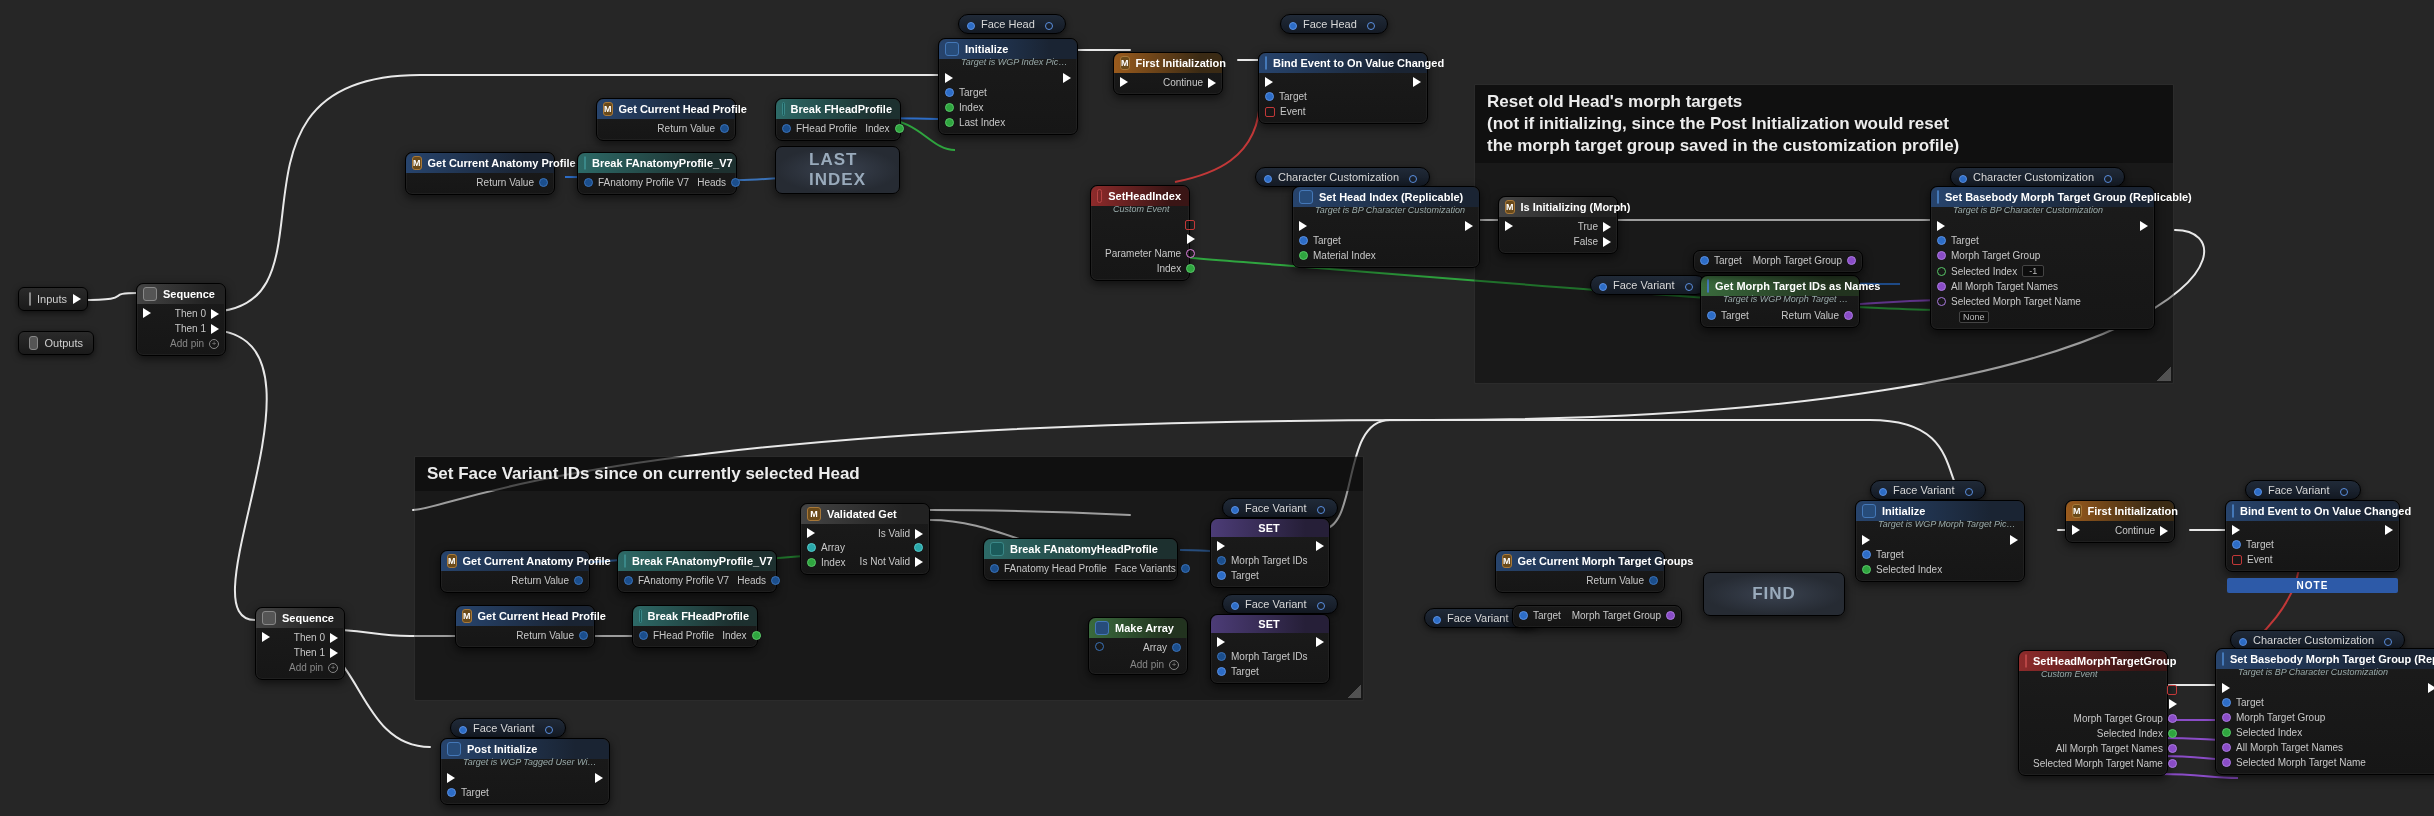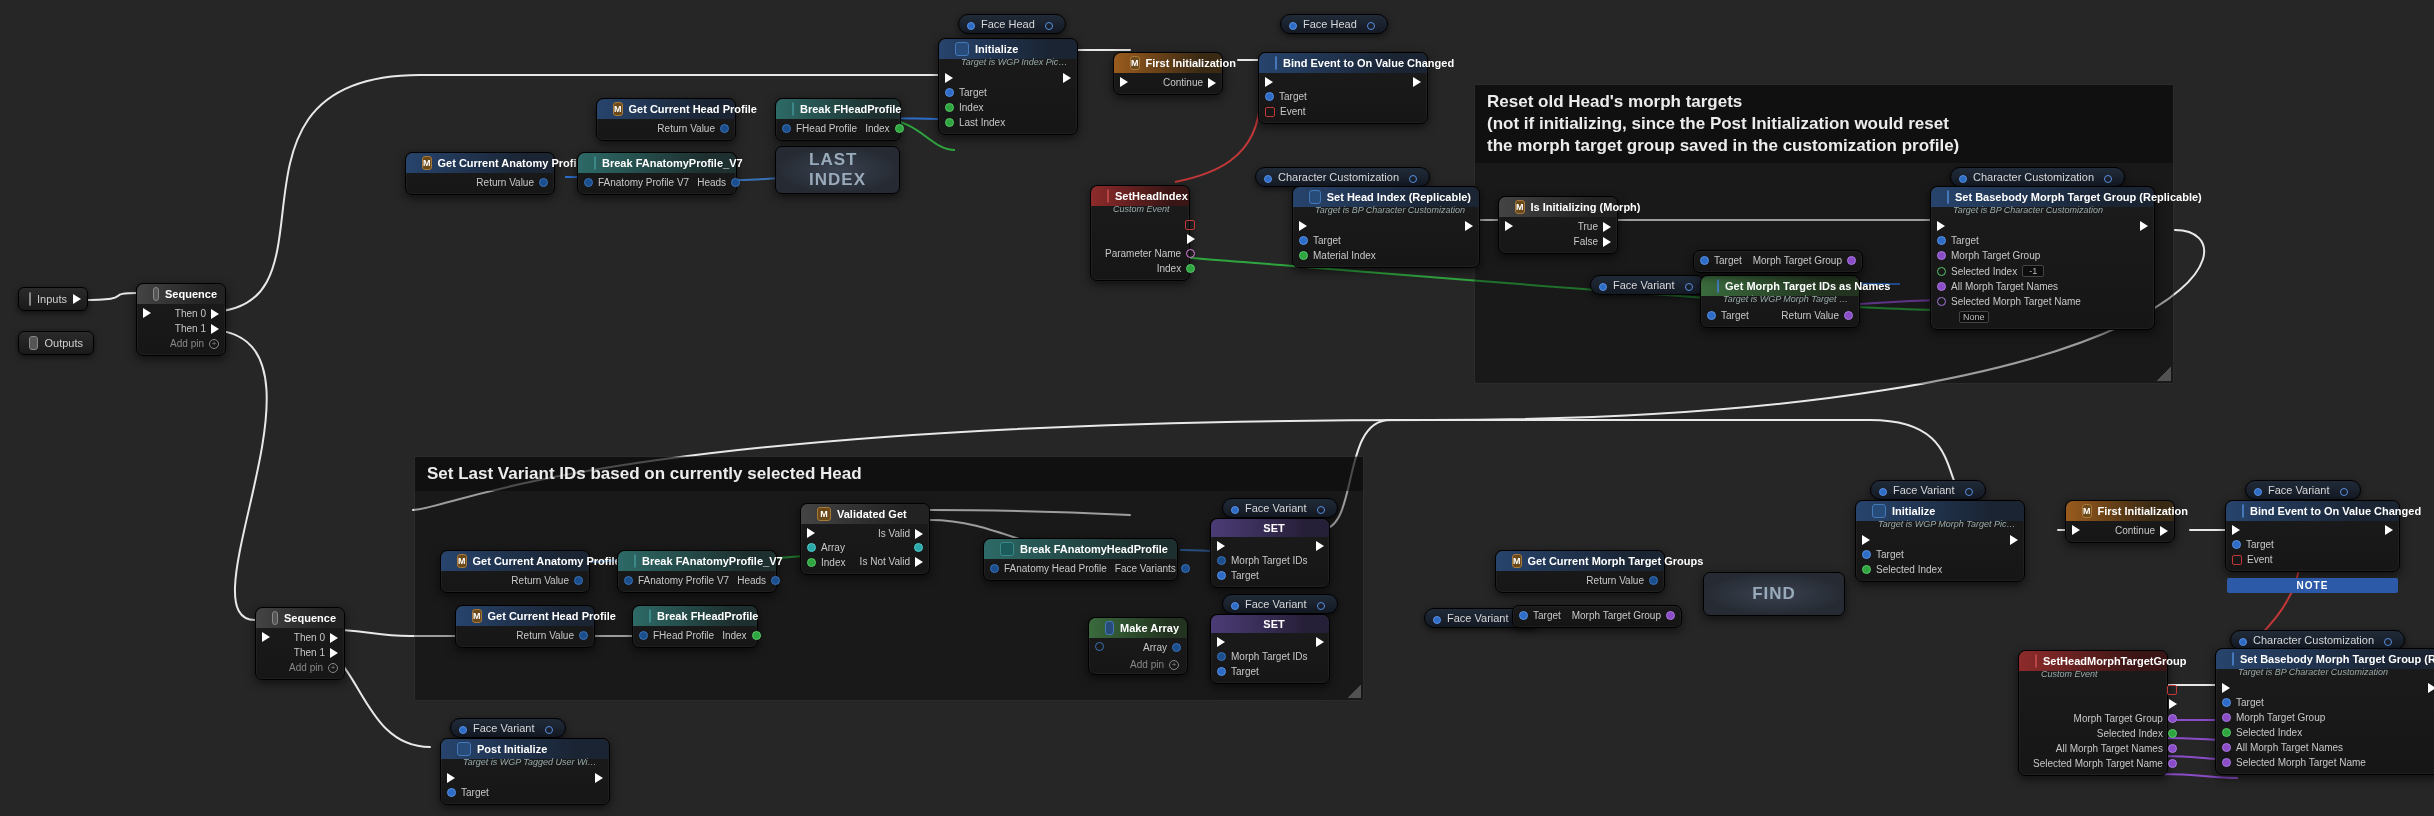--- a/index.html
+++ b/index.html
@@ -16,21 +16,21 @@
   .node {
     position:absolute;
     background:linear-gradient(#1b1b1b,#161616);
     border:1px solid #000;
     border-radius:7px;
     box-shadow: 0 3px 10px rgba(0,0,0,.6), inset 0 0 0 1px rgba(255,255,255,.04);
     font-size:11px;
   }
   .node .hdr {
     display:flex; align-items:center; gap:6px;
-    padding:3px 8px 3px 16px;
+    padding:3px 8px 3px 6px;
     border-radius:7px 7px 0 0;
     font-weight:600; font-size:11px; color:#fff;
     white-space:nowrap;
   }
   .hdr-blue   { background:linear-gradient(90deg,#27446d 0%,#1a2433 80%); }
   .hdr-green  { background:linear-gradient(90deg,#3a6b3d 0%,#22331f 80%); }
   .hdr-teal   { background:linear-gradient(90deg,#2d6a67 0%,#1d302f 80%); }
   .hdr-purple { background:linear-gradient(90deg,#4c3c77 0%,#261f38 80%); }
   .hdr-orange { background:linear-gradient(90deg,#9a5b1d 0%,#3a2a14 80%); }
   .hdr-red    { background:linear-gradient(90deg,#8e2b2b 0%,#3a1515 80%); }
@@ -577,21 +577,21 @@
         </div>
       <div class="pin right" style="color:#888">
           <span>Add pin</span>
           <span style="width:10px;height:10px;border:1px solid #888;border-radius:50%;display:inline-flex;align-items:center;justify-content:center;font-size:8px">+</span>
         </div>
     </div>
   </div>
 </div>
 
 <div class="commentbox" style="left:414px; top:456px; width:950px; height:245px;">
-  <div class="ctitle">Set Last Variant IDs based on currently selected Head</div>
+  <div class="ctitle">Set Face Variant IDs since on currently selected Head</div>
   <div class="resize"></div>
 </div>
 
 <div class="node" style="left:440px; top:550px; width:150px;">
   <div class="hdr hdr-blue">
       <span class="ficon m">M</span>
       <span>Get Current Anatomy Profile</span>
     </div>
   <div class="body">
       <div class="col"></div>

